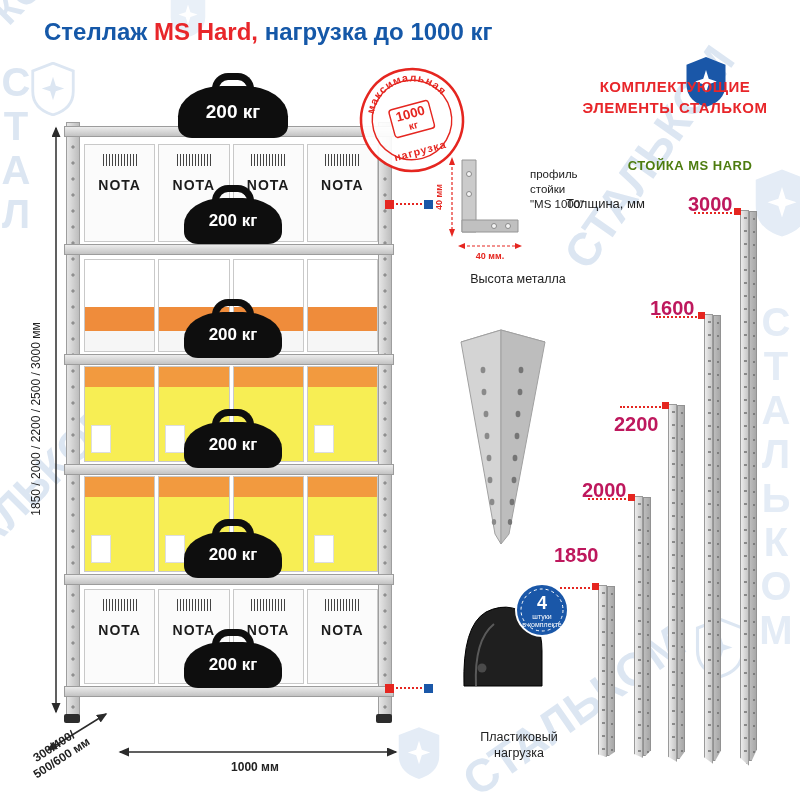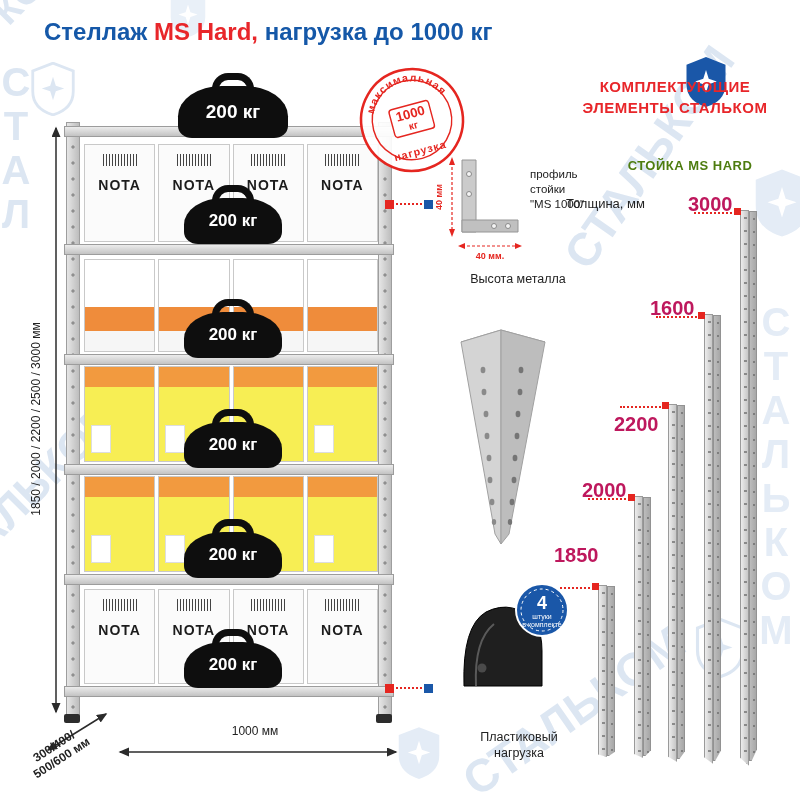--- a/index.html
+++ b/index.html
@@ -241,21 +241,21 @@
   <div class="dim-text" style="left:-114px;top:412px;width:300px;text-align:center;transform:rotate(-90deg);">1850 / 2000 / 2200 / 2500 / 3000 мм</div>
 
   <svg class="abs" style="left:112px;top:744px;z-index:3;" width="292" height="20" viewBox="0 0 292 20">
     <defs>
         <marker id="ah2" markerWidth="8" markerHeight="8" refX="6" refY="3" orient="auto-start-reverse">
           <path d="M0,0 L7,3 L0,6 Z" fill="#2b2b2b"></path>
         </marker>
       </defs>
     <line x1="8" y1="8" x2="284" y2="8" stroke="#2b2b2b" stroke-width="1.5" marker-start="url(#ah2)" marker-end="url(#ah2)"></line>
   </svg>
-  <div class="dim-text" style="left:118px;top:724px;width:274px;text-align:center;font-weight:normal;">1000 мм</div>
+  <div class="dim-text" style="left:118px;top:760px;width:274px;text-align:center;font-weight:bold;">1000 мм</div>
 
   <svg class="abs" style="left:14px;top:700px;z-index:3;" width="120" height="80" viewBox="0 0 120 80">
     <defs>
         <marker id="ah3" markerWidth="8" markerHeight="8" refX="6" refY="3" orient="auto-start-reverse">
           <path d="M0,0 L7,3 L0,6 Z" fill="#2b2b2b"></path>
         </marker>
       </defs>
     <line x1="92" y1="14" x2="34" y2="50" stroke="#2b2b2b" stroke-width="1.5" marker-start="url(#ah3)" marker-end="url(#ah3)"></line>
   </svg>
   <div class="dim-text" style="left:12px;top:738px;width:92px;text-align:center;transform:rotate(-33deg);line-height:1.2;font-weight:bold;">

